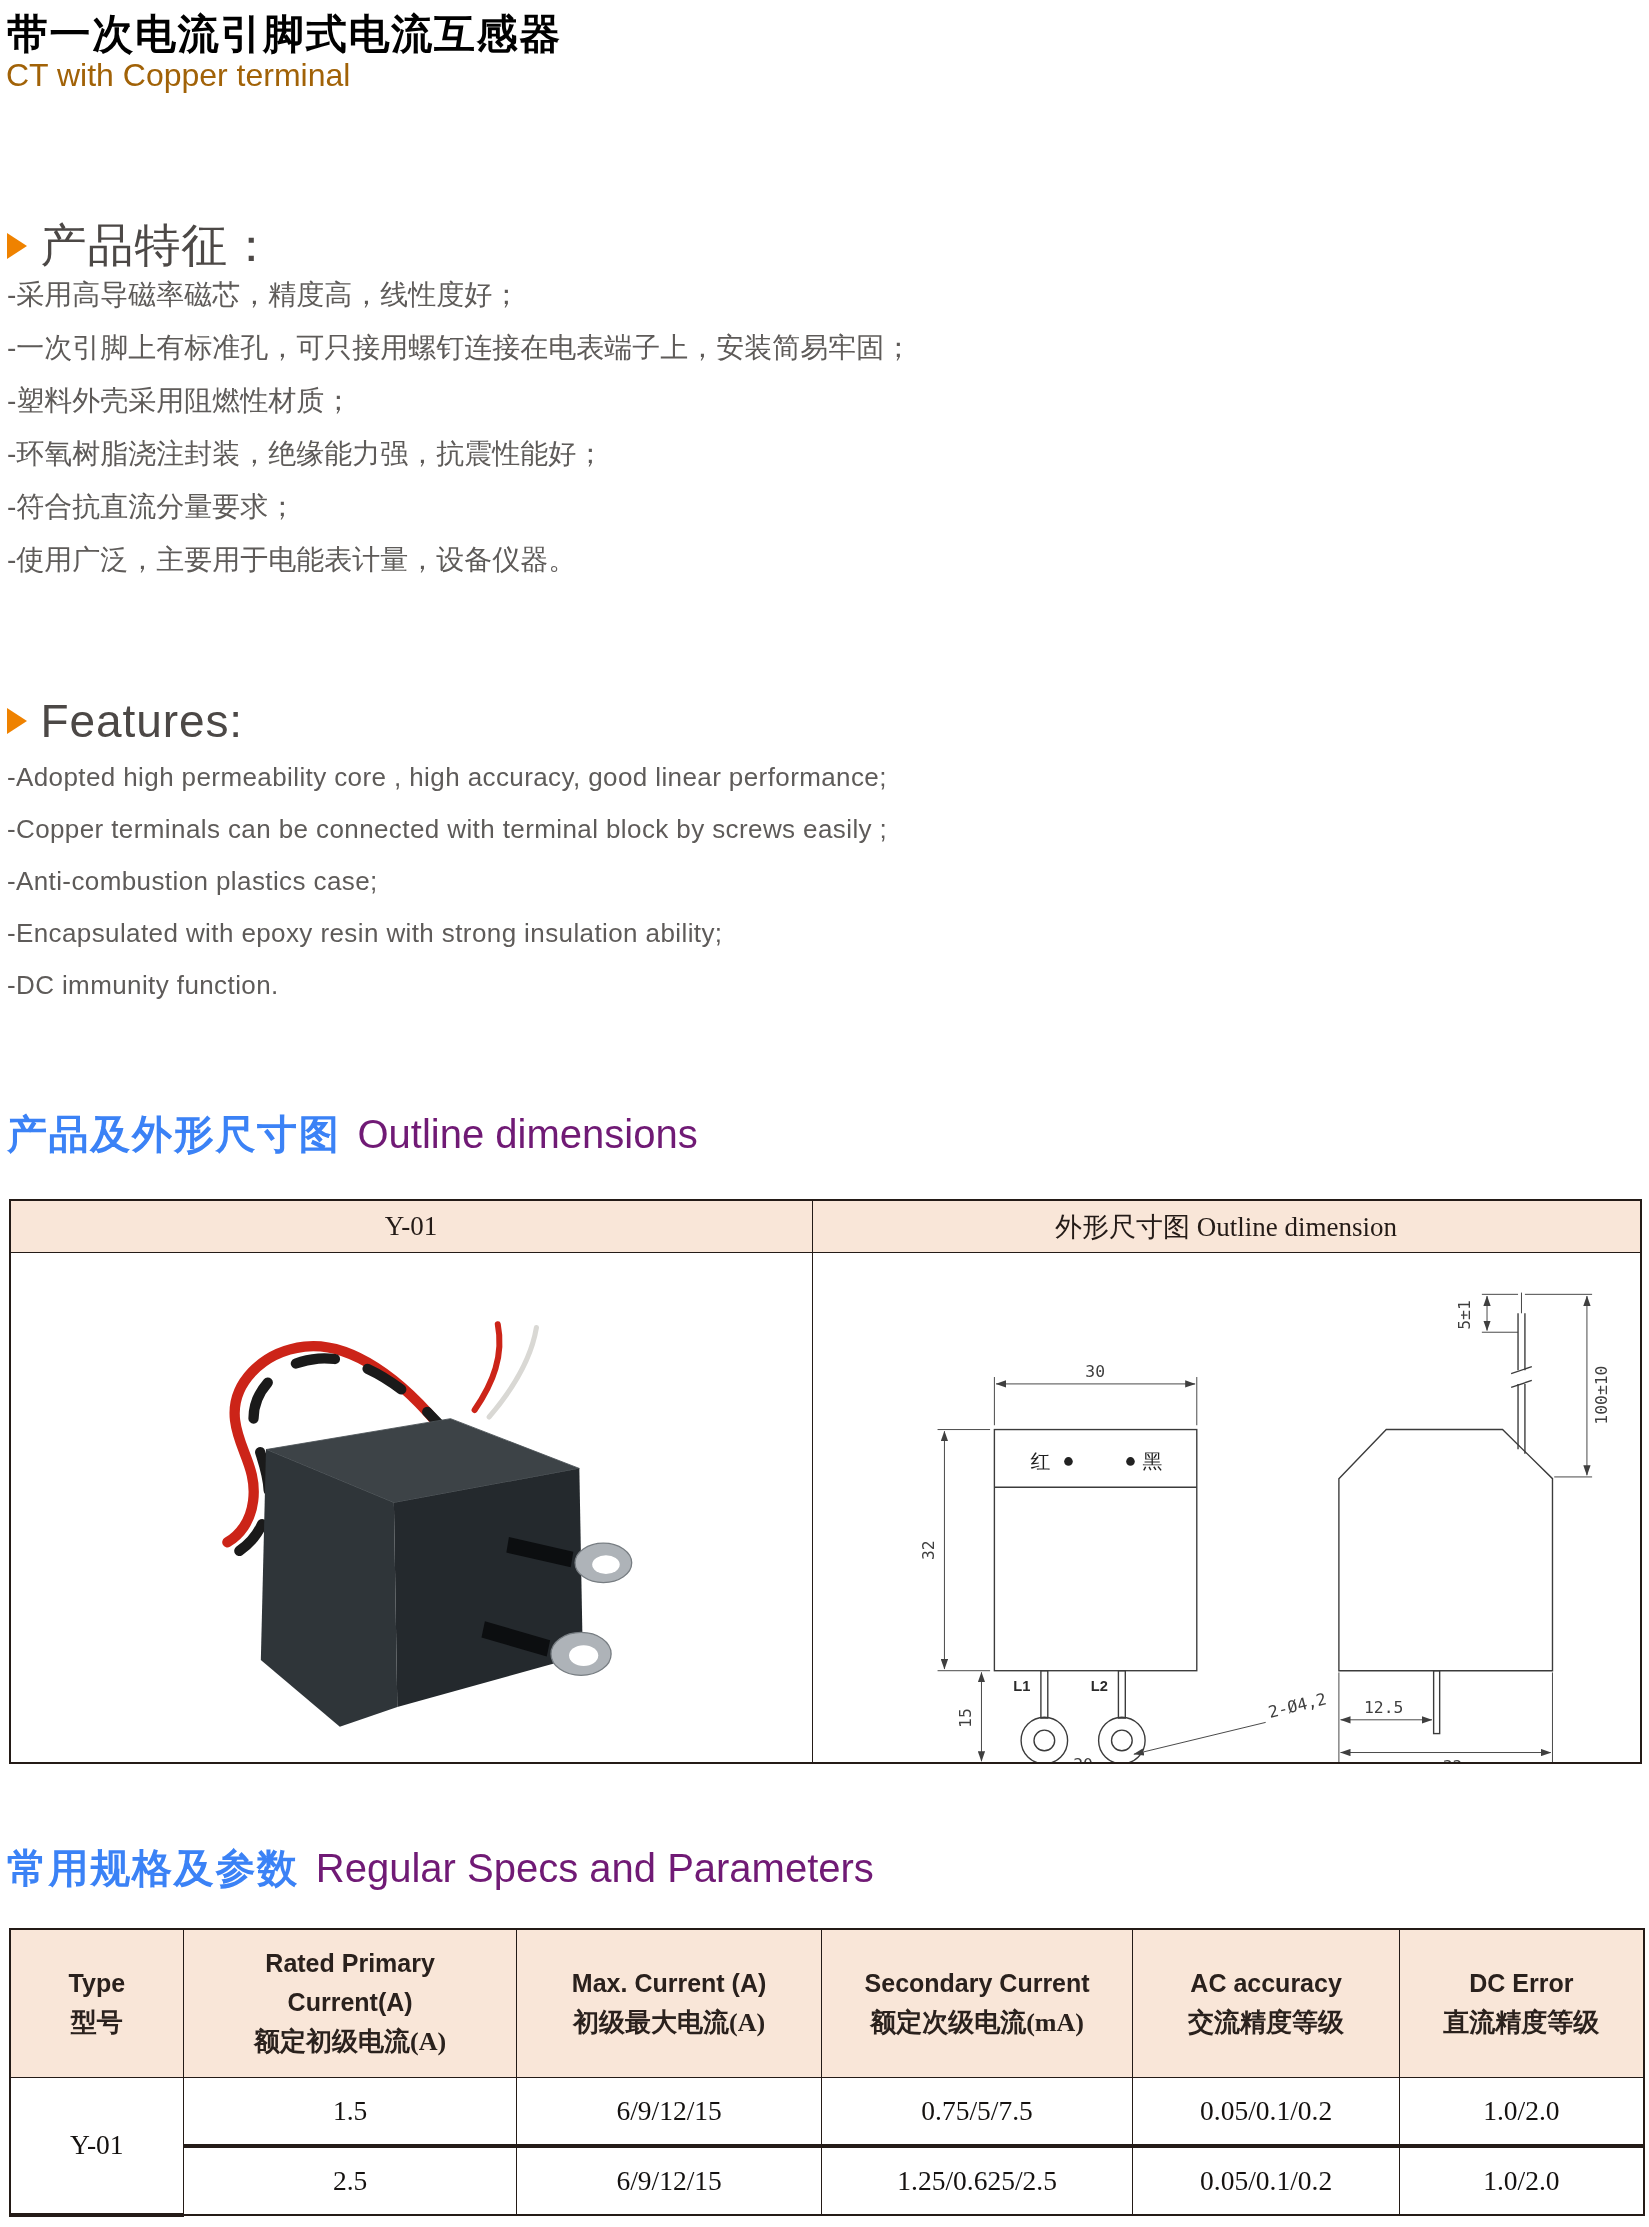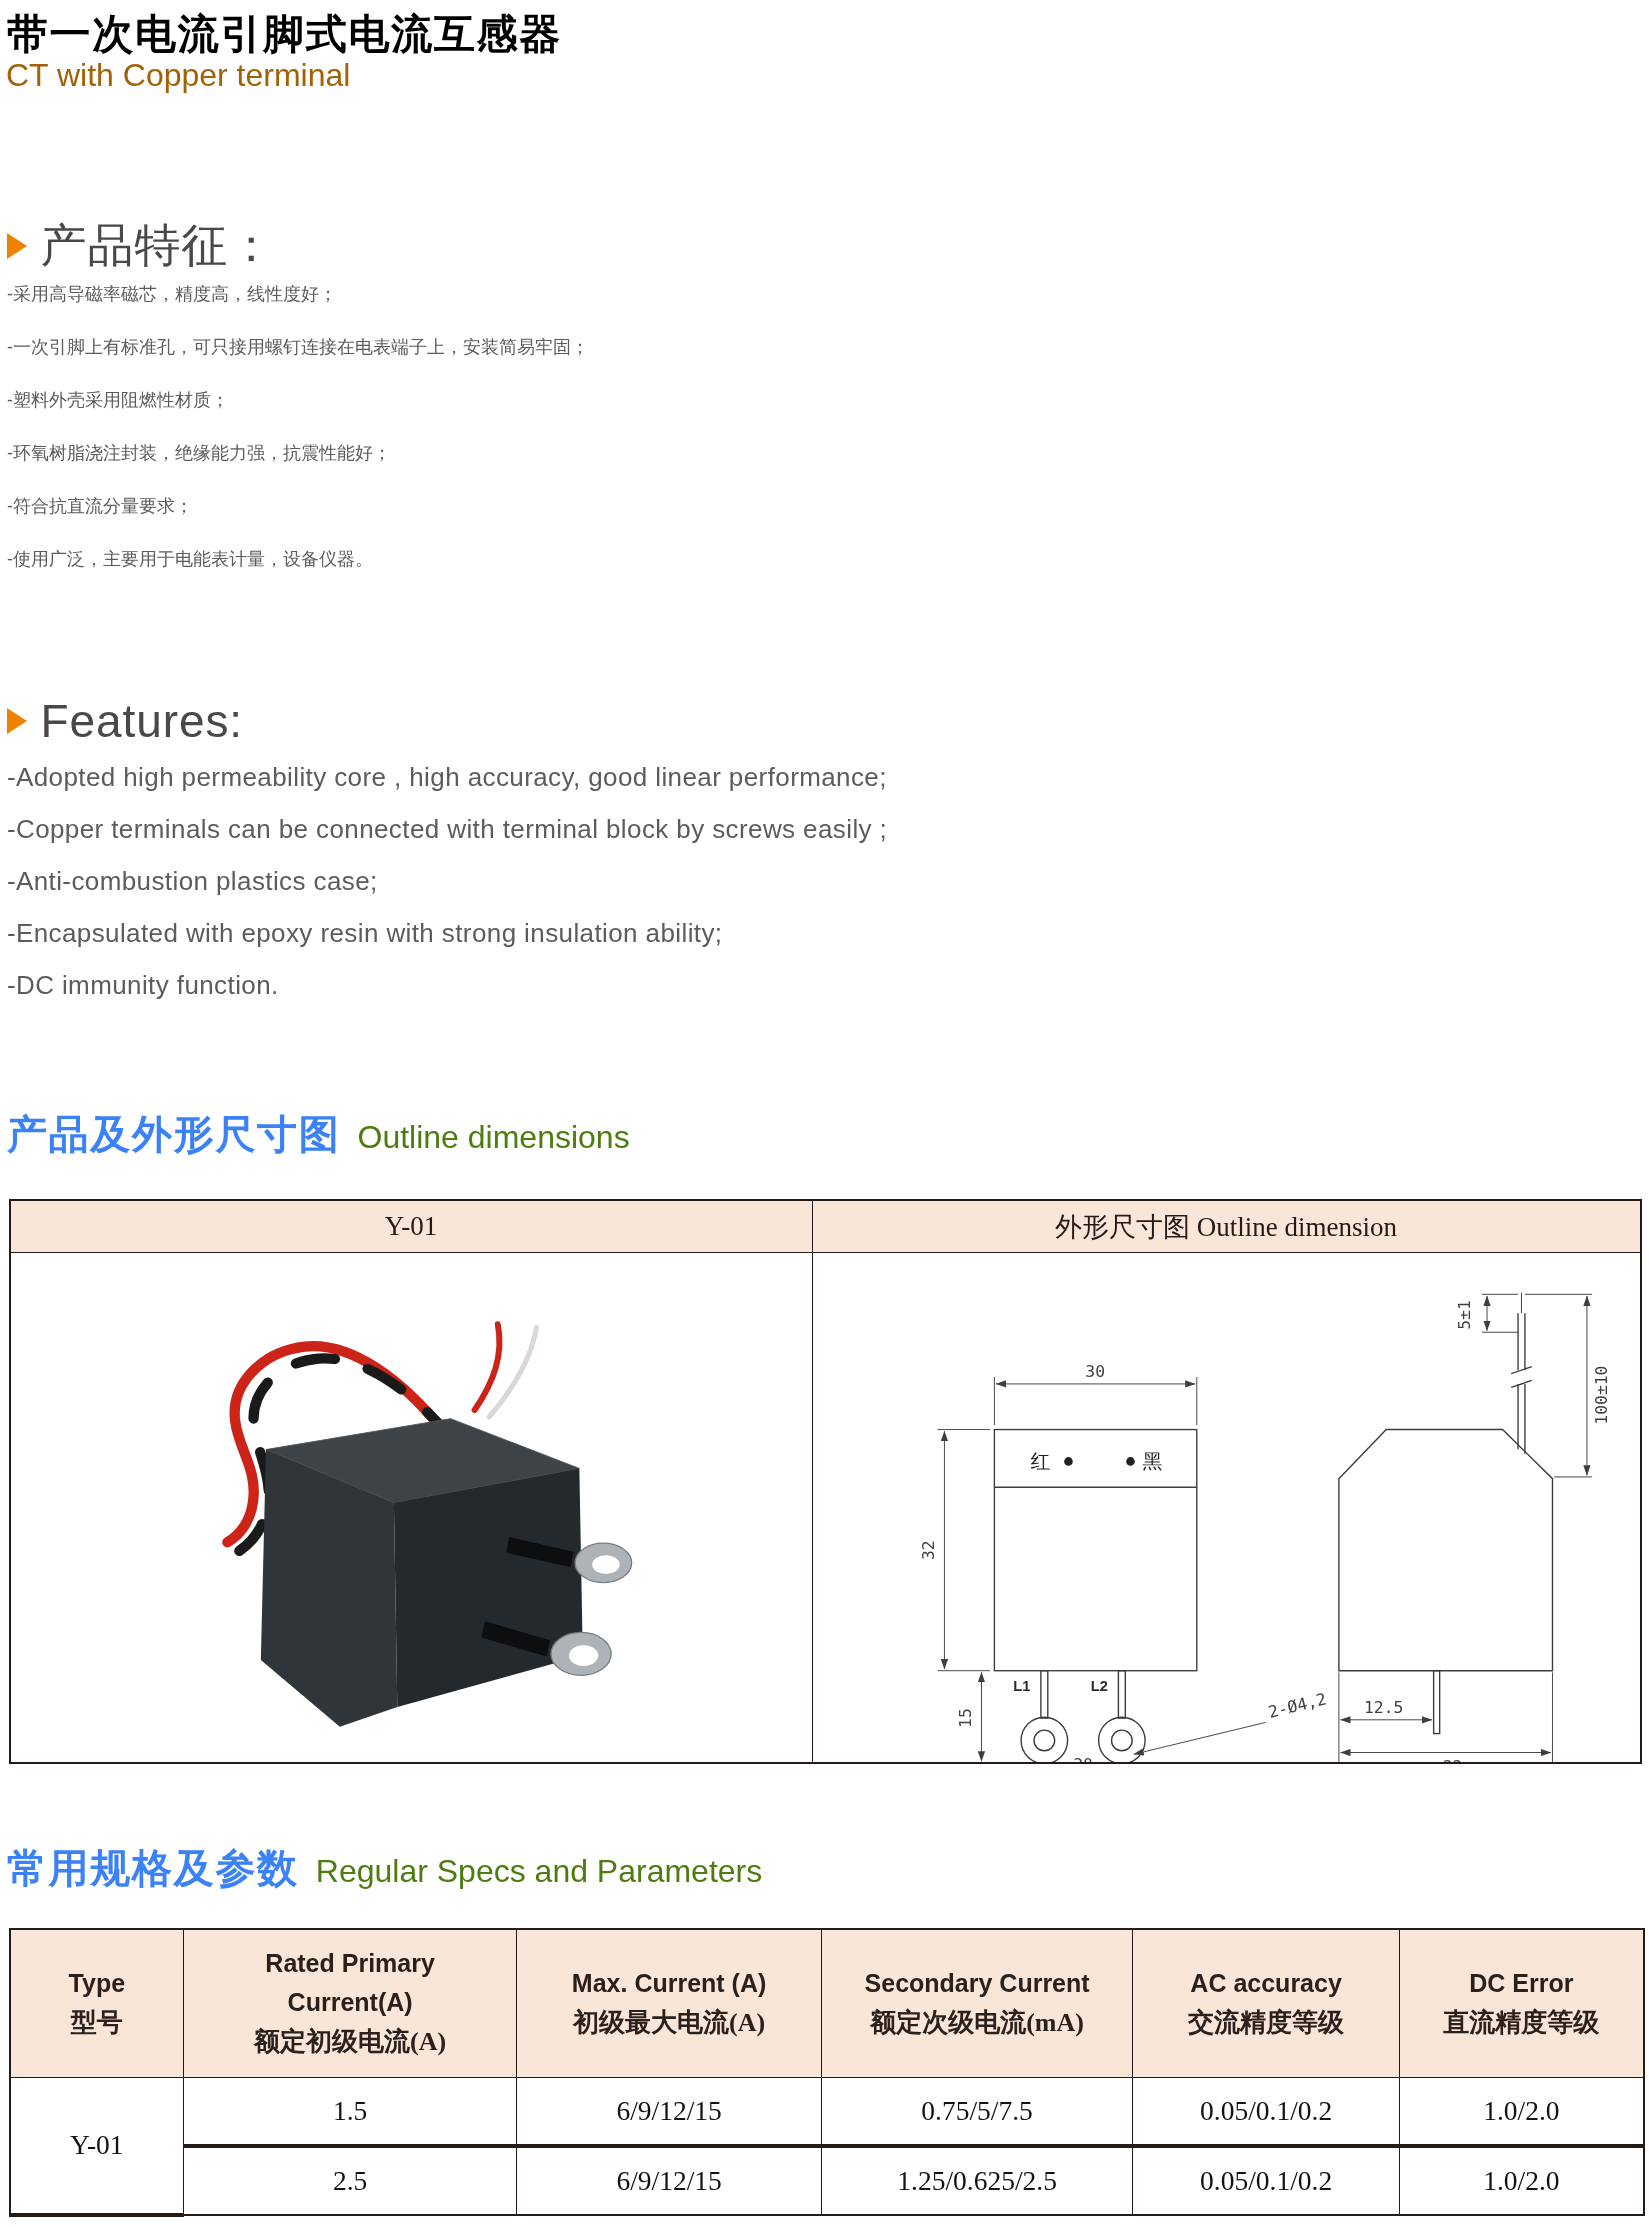--- a/index.html
+++ b/index.html
@@ -13,27 +13,27 @@
   .title-en{left:6px;top:57px;font-size:32px;color:#a16207;}
 
   
   .sec-head{left:6.9px;display:flex;align-items:center;gap:13.7px;}
   .tri{width:0;height:0;border-top:13px solid transparent;border-bottom:13px solid transparent;
        border-left:20px solid #ef8200;flex:none;}
   .sec-head-text{font-size:46px;font-weight:normal;color:#4c4846;letter-spacing:0.9px;text-align:right;}
 
   
   .feat-list{left:6.9px;color:#5e5b59;}
-  .feat-list .li{height:53px;line-height:53px;font-size:18px;white-space:nowrap;}
+  .feat-list .li{height:53px;line-height:53px;font-size:28px;white-space:nowrap;}
   .feat-list-en .li{height:52px;line-height:52px;font-size:26px;letter-spacing:0.4px;}
 
   
   .big-head{left:6.9px;white-space:nowrap;}
   .big-cn{font-size:40px;font-weight:bold;color:#3b82f6;letter-spacing:1.7px;}
-  .big-en{font-size:32px;color:#4d7c0f;margin-left:17px;}
+  .big-en{font-size:40px;color:#701a75;margin-left:17px;}
 
   
   .outline-table{left:8.6px;top:1199px;width:1633px;height:565px;border:2.6px solid #241b17;
                  box-sizing:border-box;display:flex;flex-direction:column;background:#fff;}
   .ot-header{display:flex;height:51px;background:#f9e6d8;border-bottom:1.7px solid #241b17;flex:none;}
   .ot-h-cell{display:flex;align-items:center;justify-content:center;
              font-family:"Liberation Serif","DejaVu Serif",serif;font-size:27px;color:#241b17;}
   .ot-h-left{width:802px;border-right:1.7px solid #241b17;flex:none;box-sizing:border-box;}
   .ot-h-right{flex:1;}
   .ot-body{flex:1;display:flex;min-height:0;}

